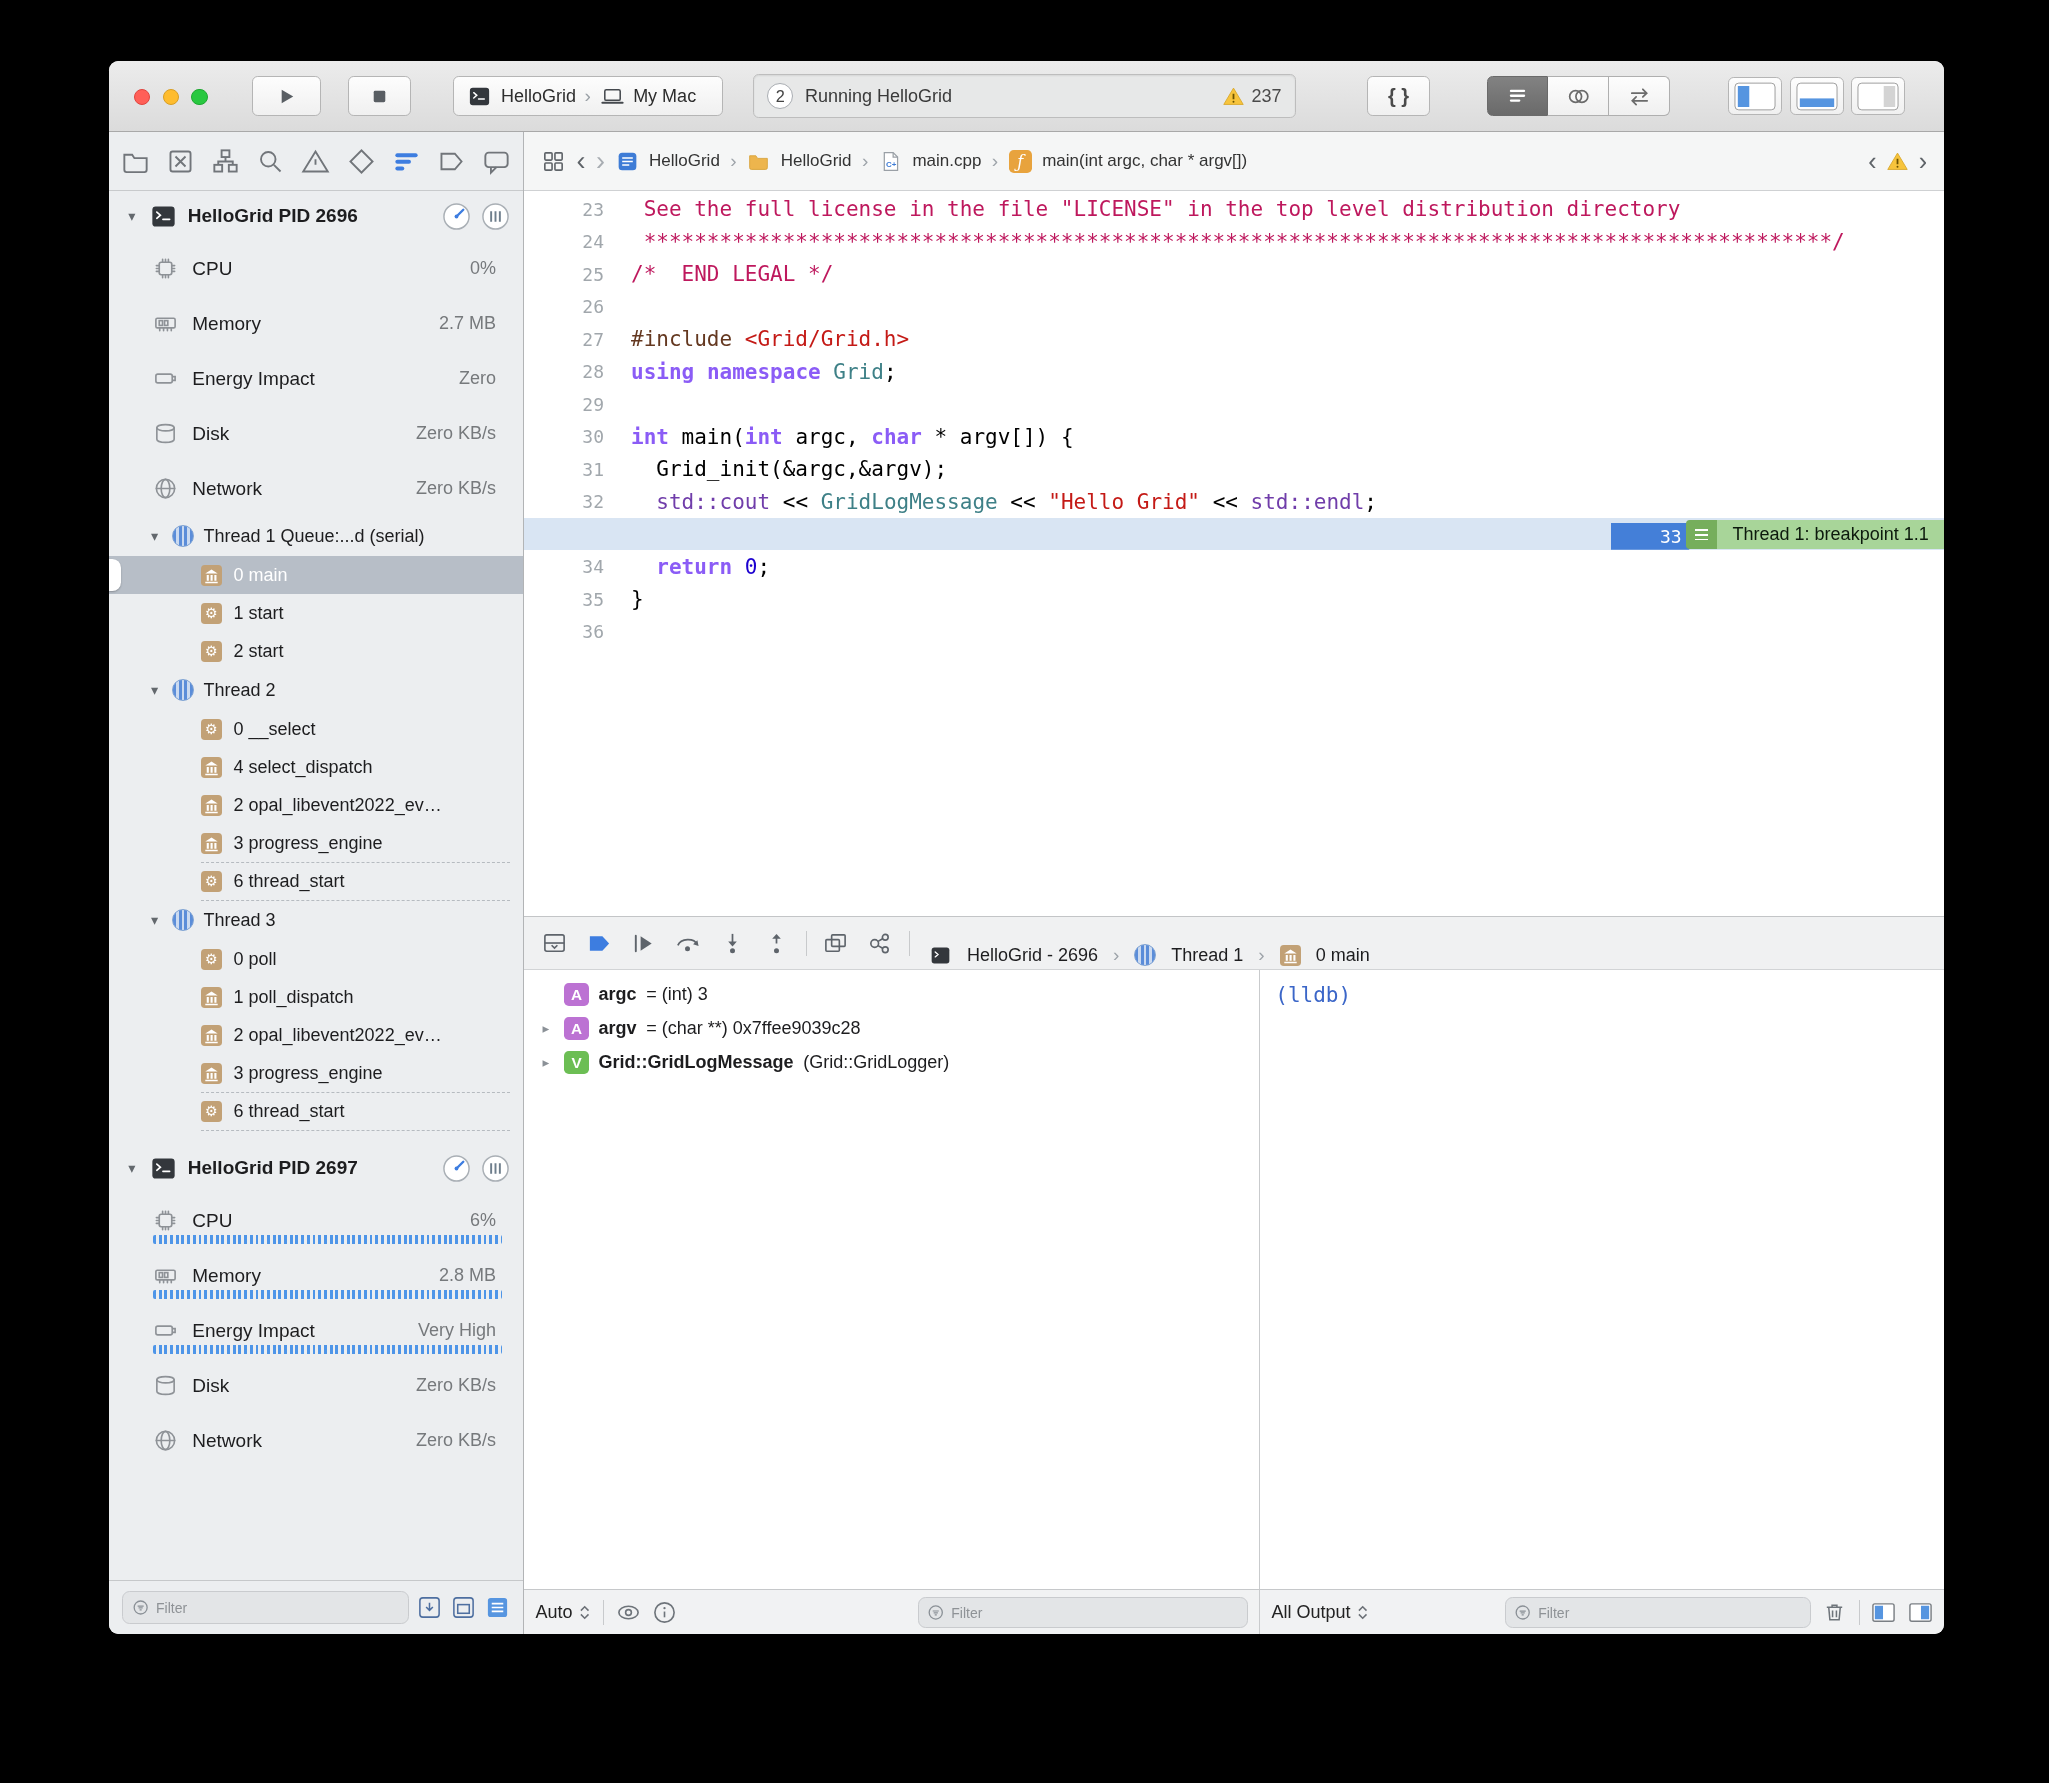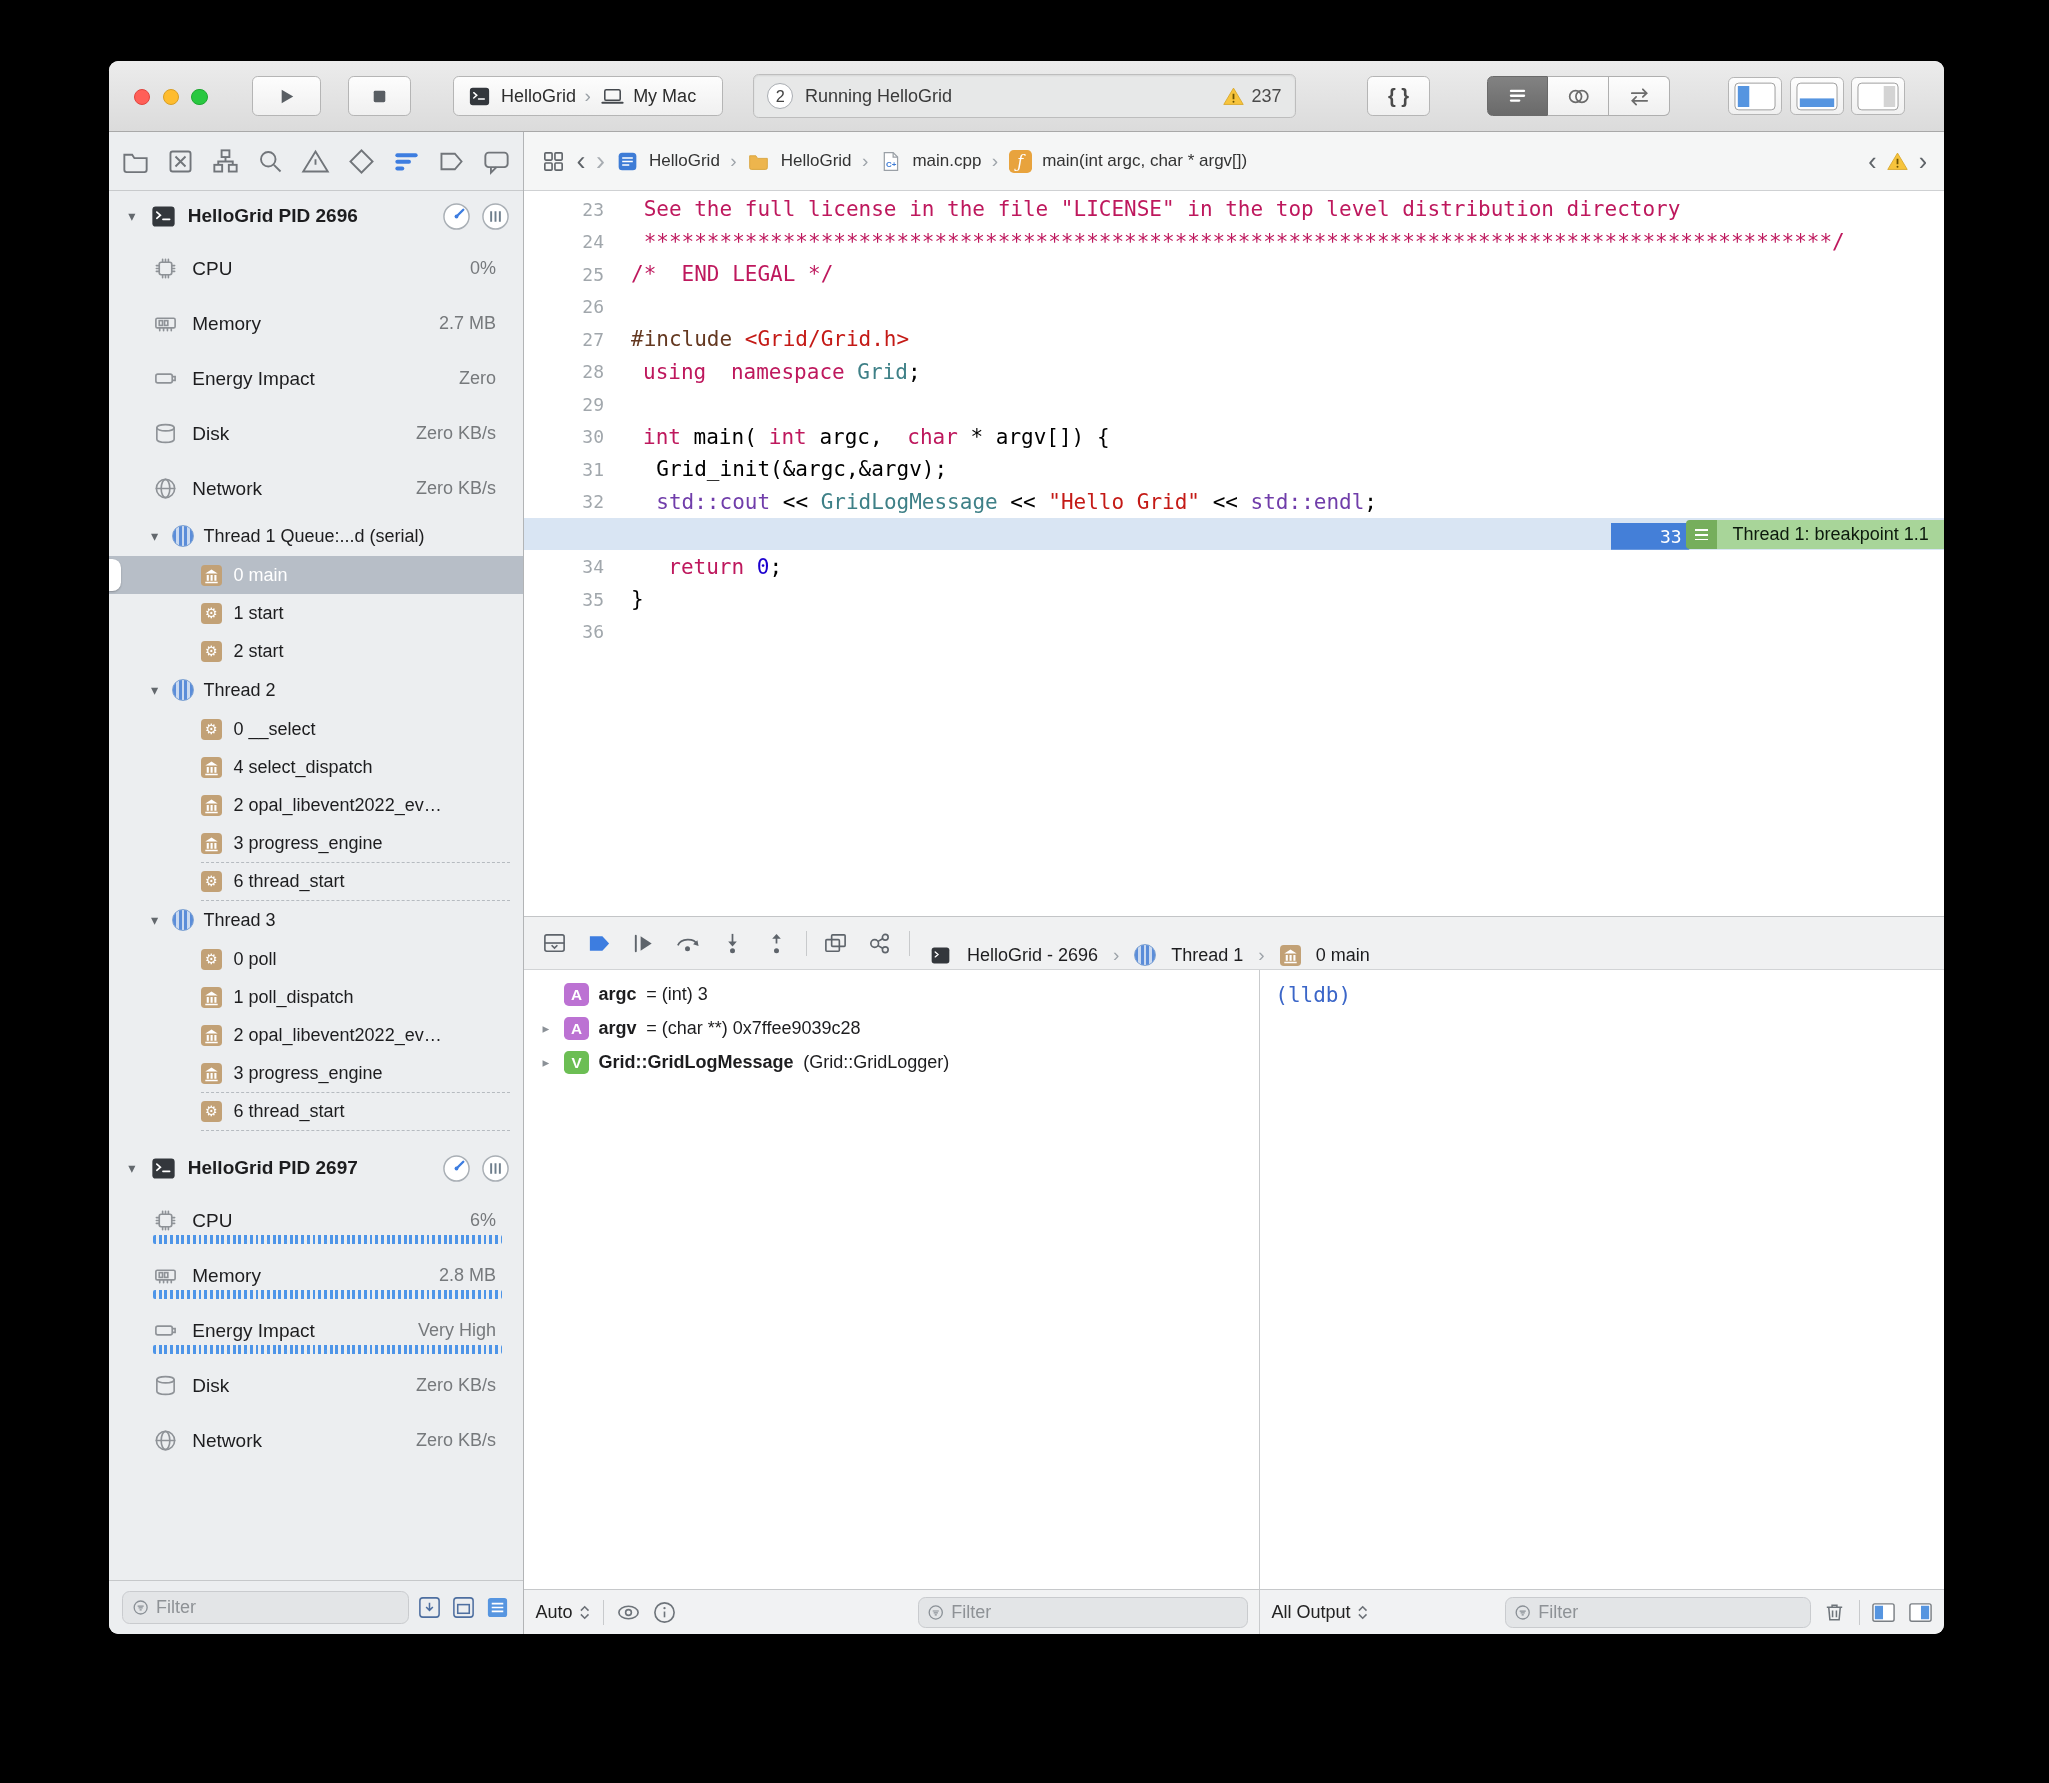--- a/index.html
+++ b/index.html
@@ -71,21 +71,21 @@
   .row.frame.dash::after { content:''; position:absolute; left:92px; right:13.4px; bottom:-1px;
     border-top:1.9px dashed #B6BBC0; }
   .f-icon { width:21px; height:21px; display:flex; }
   .f-icon.gear { background:#C2A176; border-radius:3.8px; color:#fff; font-size:14.3px;
     align-items:center; justify-content:center; display:flex; font-family:"DejaVu Sans",sans-serif; }
 
   .sidefilter { flex:0 0 54px; border-top:1px solid #C6C8CA; display:flex; align-items:center;
     padding:0 13.4px; gap:7.6px; }
   .filter-field { height:32.5px; background:#E3E5E7; border:1px solid #C9CBCE; border-radius:7.6px;
     display:flex; align-items:center; padding:0 8.6px; gap:6.7px; }
-  .filter-field input { border:none; outline:none; background:transparent; font-size:18px; width:100%;
+  .filter-field input { border:none; outline:none; background:transparent; font-size:14px; width:100%;
     color:#701a75; font-family:inherit; }
   .filter-field input::placeholder { color:#8E9296; }
   .side-field { flex:0 0 287px; }
   .side-icons { margin-left:auto; display:flex; gap:8.6px; }
 
   
   .main { flex:1; display:flex; flex-direction:column; min-width:0; }
   .jumpbar { flex:0 0 59px; background:#F5F6F6; border-bottom:1px solid #CFD1D3; display:flex;
     align-items:center; gap:10.5px; padding:0 17px; font-size:17px; color:#333; }
   .jb-nav { font-size:27px; color:#5F6469; line-height:1; }
@@ -99,21 +99,21 @@
   .code { flex:0 0 725px; background:#fff; overflow:hidden; padding-top:1.9px; }
   .cline { height:32.5px; display:flex; align-items:center; position:relative;
     font-family:"DejaVu Sans Mono","Liberation Mono",monospace; font-size:21px; }
   .gutter { flex:0 0 80px; text-align:right; color:#A1A7AC; font-size:18px; position:relative; }
   .src { margin-left:27px; white-space:pre; }
   .cline.current { background:#D9E5F3;justify-content:flex-end; }
   .bp-tag { position:absolute; right:-15.3px; top:-11.5px; width:94px; height:27px; background:#447FD8;
     clip-path:polygon(0 0,83% 0,100% 50%,83% 100%,0 100%); color:#fff; font-size:18px;
     line-height:27px; text-align:right; padding-right:23px; }
   .tk-comment { color:#be185d; }
-  .tk-keyword { color:#be185d; font-weight:normal;margin-left:12px; }
+  .tk-keyword { color:#8b5cf6; font-weight:bold; }
   .tk-string  { color:#C41A16; }
   .tk-number  { color:#1C00CF; }
   .tk-preproc { color:#643820; }
   .tk-type    { color:#3E8087; }
   .tk-system  { color:#703DAA; }
   .tk-plain   { color:#000; }
   .annotation { position:absolute; right:0; top:1.9px; height:29px; display:flex; align-items:stretch; }
   .ann-icon { width:31px; background:#76AE5C; border-radius:3.8px 0 0 3.8px; display:flex;
     align-items:center; justify-content:center; }
   .ann-icon i { display:block; width:13.4px; height:11.5px;

